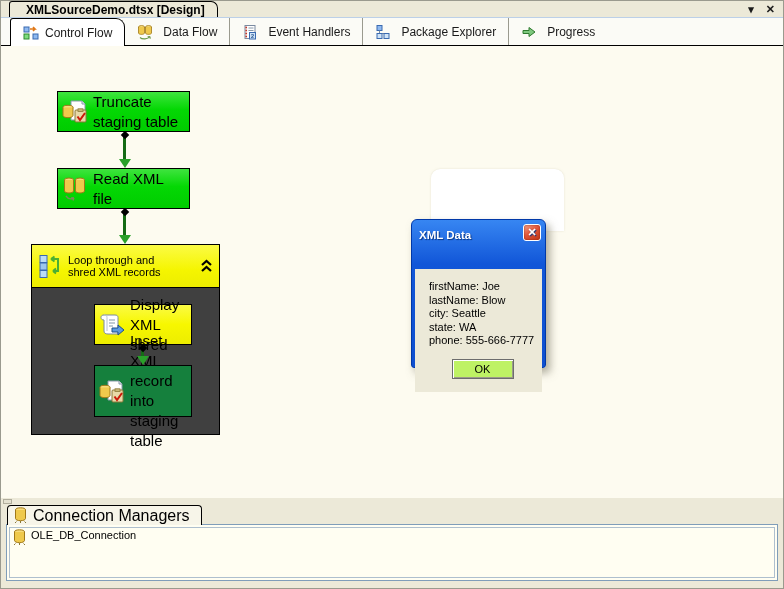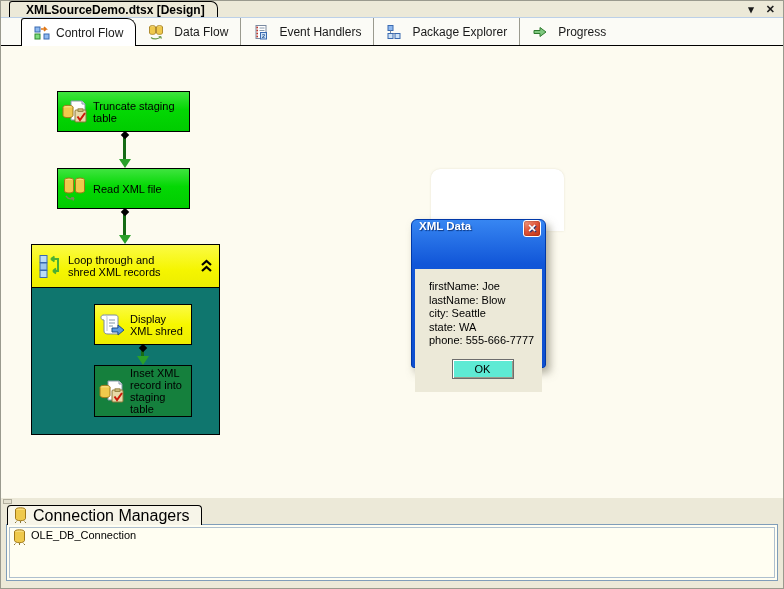--- a/index.html
+++ b/index.html
@@ -13,73 +13,73 @@
              padding:0 12px 0 16px; background:#ECE9D8; border:1px solid #000; border-bottom:none;
              border-radius:3px 7px 0 0; font-weight:bold; font-size:12px; white-space:nowrap; }
   .win-controls { position:absolute; right:8px; top:1px; display:flex; gap:12px; align-items:center; height:14px; }
   .win-btn { font-size:11px; line-height:11px; color:#1a1a1a; cursor:default; font-weight:bold; }
 
   
   .tab-strip { height:29px; background:#FBFBF6; border-top:1px solid #BCD0E8; border-bottom:1px solid #000;
                display:flex; align-items:stretch; flex:0 0 auto; }
   .tab { display:flex; align-items:center; gap:6px; padding:0 12px; position:relative; }
   .tab .lbl { font-size:12px; color:#1a1a1a; white-space:nowrap; }
-  .tab.active { background:#FFFFFF; border:1px solid #000; border-bottom:none; border-radius:3px 9px 0 0; margin-left:20px; margin-bottom:-1px; z-index:2; }
+  .tab.active { background:#FFFFFF; border:1px solid #000; border-bottom:none; border-radius:3px 9px 0 0; margin-left:9px; margin-bottom:-1px; z-index:2; }
   .tab.inactive { border-right:1px solid #9a9a8e;gap:10px; }
   .tab.inactive:last-child { border-right:none; }
   .ticon { width:16px; height:16px; flex:0 0 auto; }
 
   
   .canvas { position:relative; height:452px; background:#FDFBF0; flex:0 0 auto; overflow:hidden; }
 
   .artifact { position:absolute; left:430px; top:123px; width:133px; height:62px; background:#FFFFFF;
               border-radius:9px 9px 0 0; box-shadow:0 0 2px rgba(210,205,180,.6); }
 
   .task { position:absolute; display:flex; align-items:center; gap:5px; border:1px solid #000; padding:2px 3px; }
-  .task .tlabel { font-size:11px; line-height:12px; color:#000; }
+  .task .tlabel { font-size:15px; line-height:20px; color:#000; }
   .task-green  { background:linear-gradient(180deg,#3FE43F 0%, #04D804 45%, #00CC00 100%); }
   .task-yellow { background:linear-gradient(180deg,#FBFB45 0%, #F7F700 50%, #EDED00 100%); }
   .task-plain  { background:#15803d; }
   .ticon26 { width:27px; height:27px; flex:0 0 auto; }
 
   #task-truncate { left:56px; top:45px;  width:133px; height:41px; }
   #task-read     { left:56px; top:122px; width:133px; height:41px; }
   #task-display  { left:93px; top:258px; width:98px;  height:41px; z-index:3; }
   #task-insert   { left:93px; top:319px; width:98px;  height:52px; z-index:3; }
 
   .container-box { position:absolute; left:30px; top:198px; width:189px; height:191px; border:1px solid #000;
-                   background:#0f766e; z-index:1; }
+                   background:#404040; z-index:1; }
   .container-head { height:43px; background:linear-gradient(180deg,#FBFB45,#F5F500 60%,#EDED00);
                     border-bottom:1px solid #000; display:flex; align-items:center; gap:5px; padding:0 4px; }
   .container-head .tlabel { width:108px; font-size:11px; line-height:12px; }
   .chevron-btn { margin-left:auto; width:18px; height:20px; display:flex; align-items:center; justify-content:center; }
 
   .flow-arrow { position:absolute; width:13px; display:flex; flex-direction:column; align-items:center; z-index:4; }
   .fa-diamond { width:6px; height:6px; background:#000; transform:rotate(45deg); margin-bottom:-1px; flex:0 0 auto; }
   .fa-shaft { width:3px; flex:1 1 auto; background:#156B15; }
   .fa-head { width:0; height:0; border-left:6px solid transparent; border-right:6px solid transparent;
              border-top:9px solid #2AA02A; flex:0 0 auto; }
   #arrow-1 { left:117px; top:86px;  height:36px; }
   #arrow-2 { left:117px; top:163px; height:35px; }
   #arrow-3 { left:135px; top:299px; height:20px; }
 
   
   .xp-dialog { position:absolute; left:410px; top:173px; width:135px; height:149px; z-index:6;
                background:linear-gradient(180deg,#3786F2 0%, #1156D8 30%, #0E4FD0 100%);
                border:1px solid #0038A8; border-radius:6px 6px 3px 3px; padding:0 3px 3px 3px;
                box-shadow:4px 5px 9px rgba(110,105,85,.55); }
-  .xp-title { height:21px; display:flex; align-items:flex-start; color:#fff; font-weight:bold; font-size:11.5px;
+  .xp-title { height:21px; display:flex; align-items:flex-end; color:#fff; font-weight:bold; font-size:11.5px;
               padding:0 1px 0 4px; text-shadow:1px 1px 1px #0A3580; }
   .xp-close { margin-left:auto; width:18px; height:17px; border:1px solid #fff; border-radius:3px;
               background:linear-gradient(145deg,#F4A58C 0%, #E0563A 45%, #C23616 100%);
               color:#fff; font-size:11px; font-weight:bold; display:flex; align-items:center; justify-content:center;
               box-shadow:inset 0 0 2px #8E1B05; }
   .xp-body { background:#ECE9D8; height:calc(100% - 21px); padding:11px 6px 0 14px;margin-top:28px; }
   .dlg-line { font-size:11px; line-height:13.5px; color:#000; white-space:nowrap; }
-  .xp-ok { display:block; margin:11px auto 0 auto; width:62px; height:20px; background:#5eead4;
+  .xp-ok { display:block; margin:11px auto 0 auto; width:62px; height:20px; background:#bef264;
            border:1px solid #6d6d6d; box-shadow:inset 1px 1px 0 #ffffff, inset -1px -1px 0 #9c9a8a;
            font-family:"Liberation Sans", sans-serif; font-size:11px; color:#000; }
 
   
   .cm-panel { flex:1 1 auto; background:#ECE9D8; position:relative; }
   .splitter-grip { position:absolute; left:2px; top:1px; width:9px; height:5px; border:1px solid #b0ad9c; background:#E4E1D0; }
   .cm-tab { position:absolute; left:6px; top:7px; height:20px; display:flex; align-items:center; gap:5px;
             padding:0 11px 0 5px; background:#F7F5E9; border:1px solid #000; border-bottom:none;
             border-radius:4px 4px 0 0; z-index:2; font-size:16px; }
   .cm-list { position:absolute; left:5px; right:5px; top:26px; height:57px; background:#FFFEF2;

